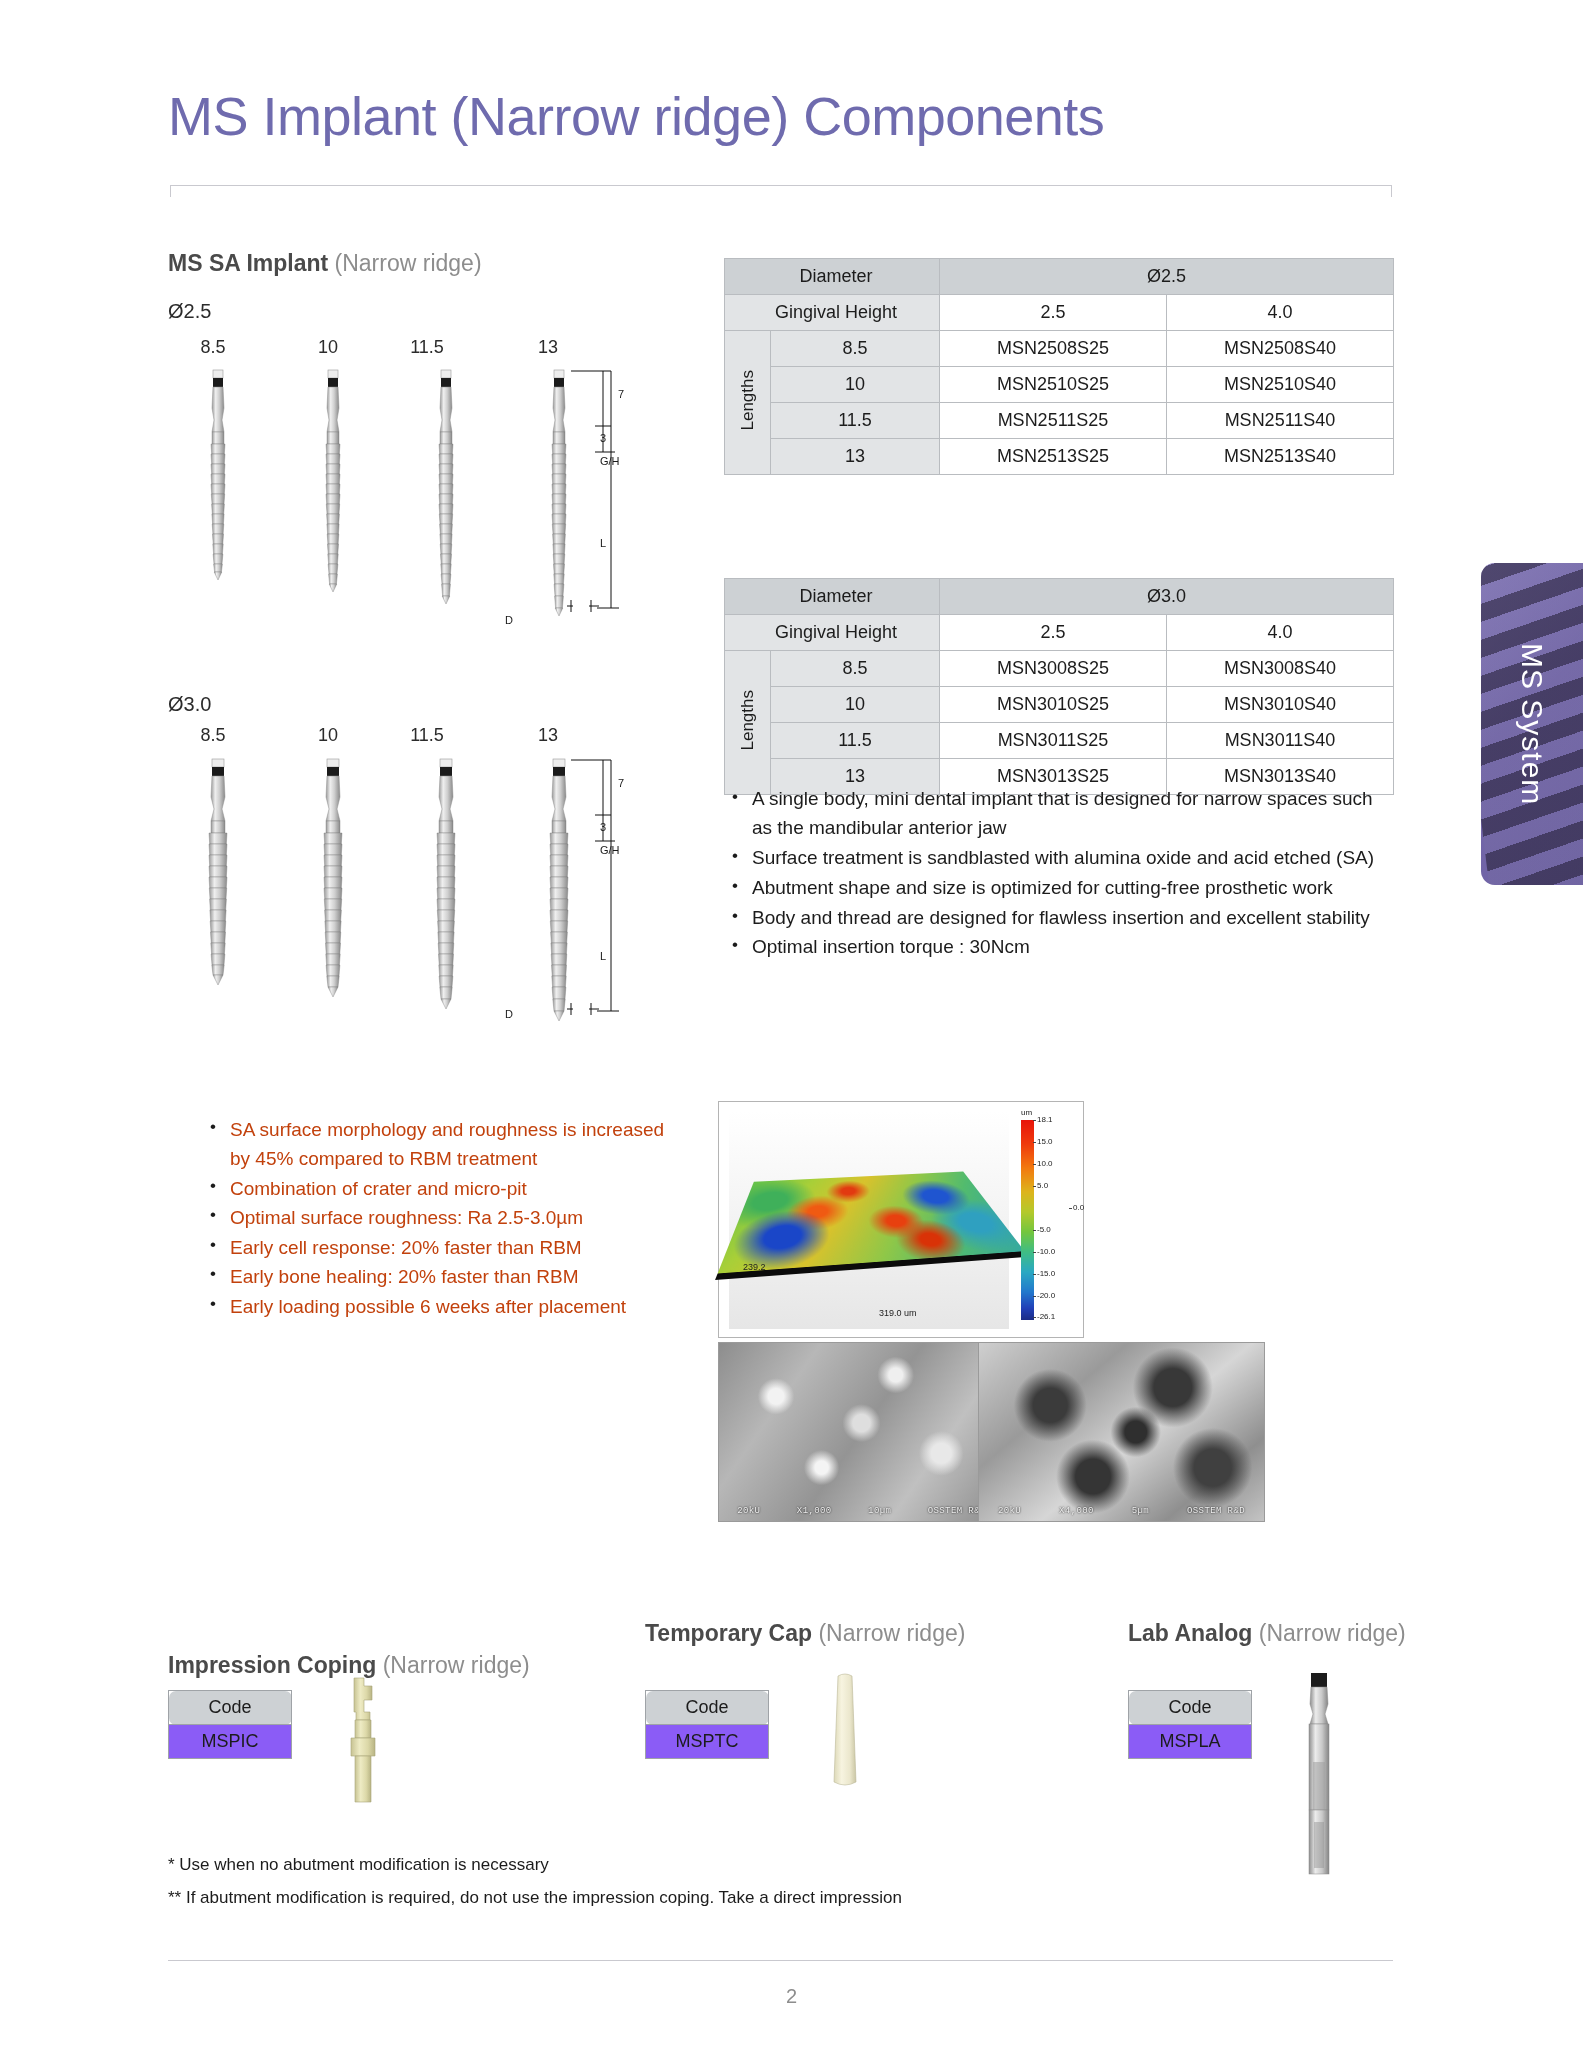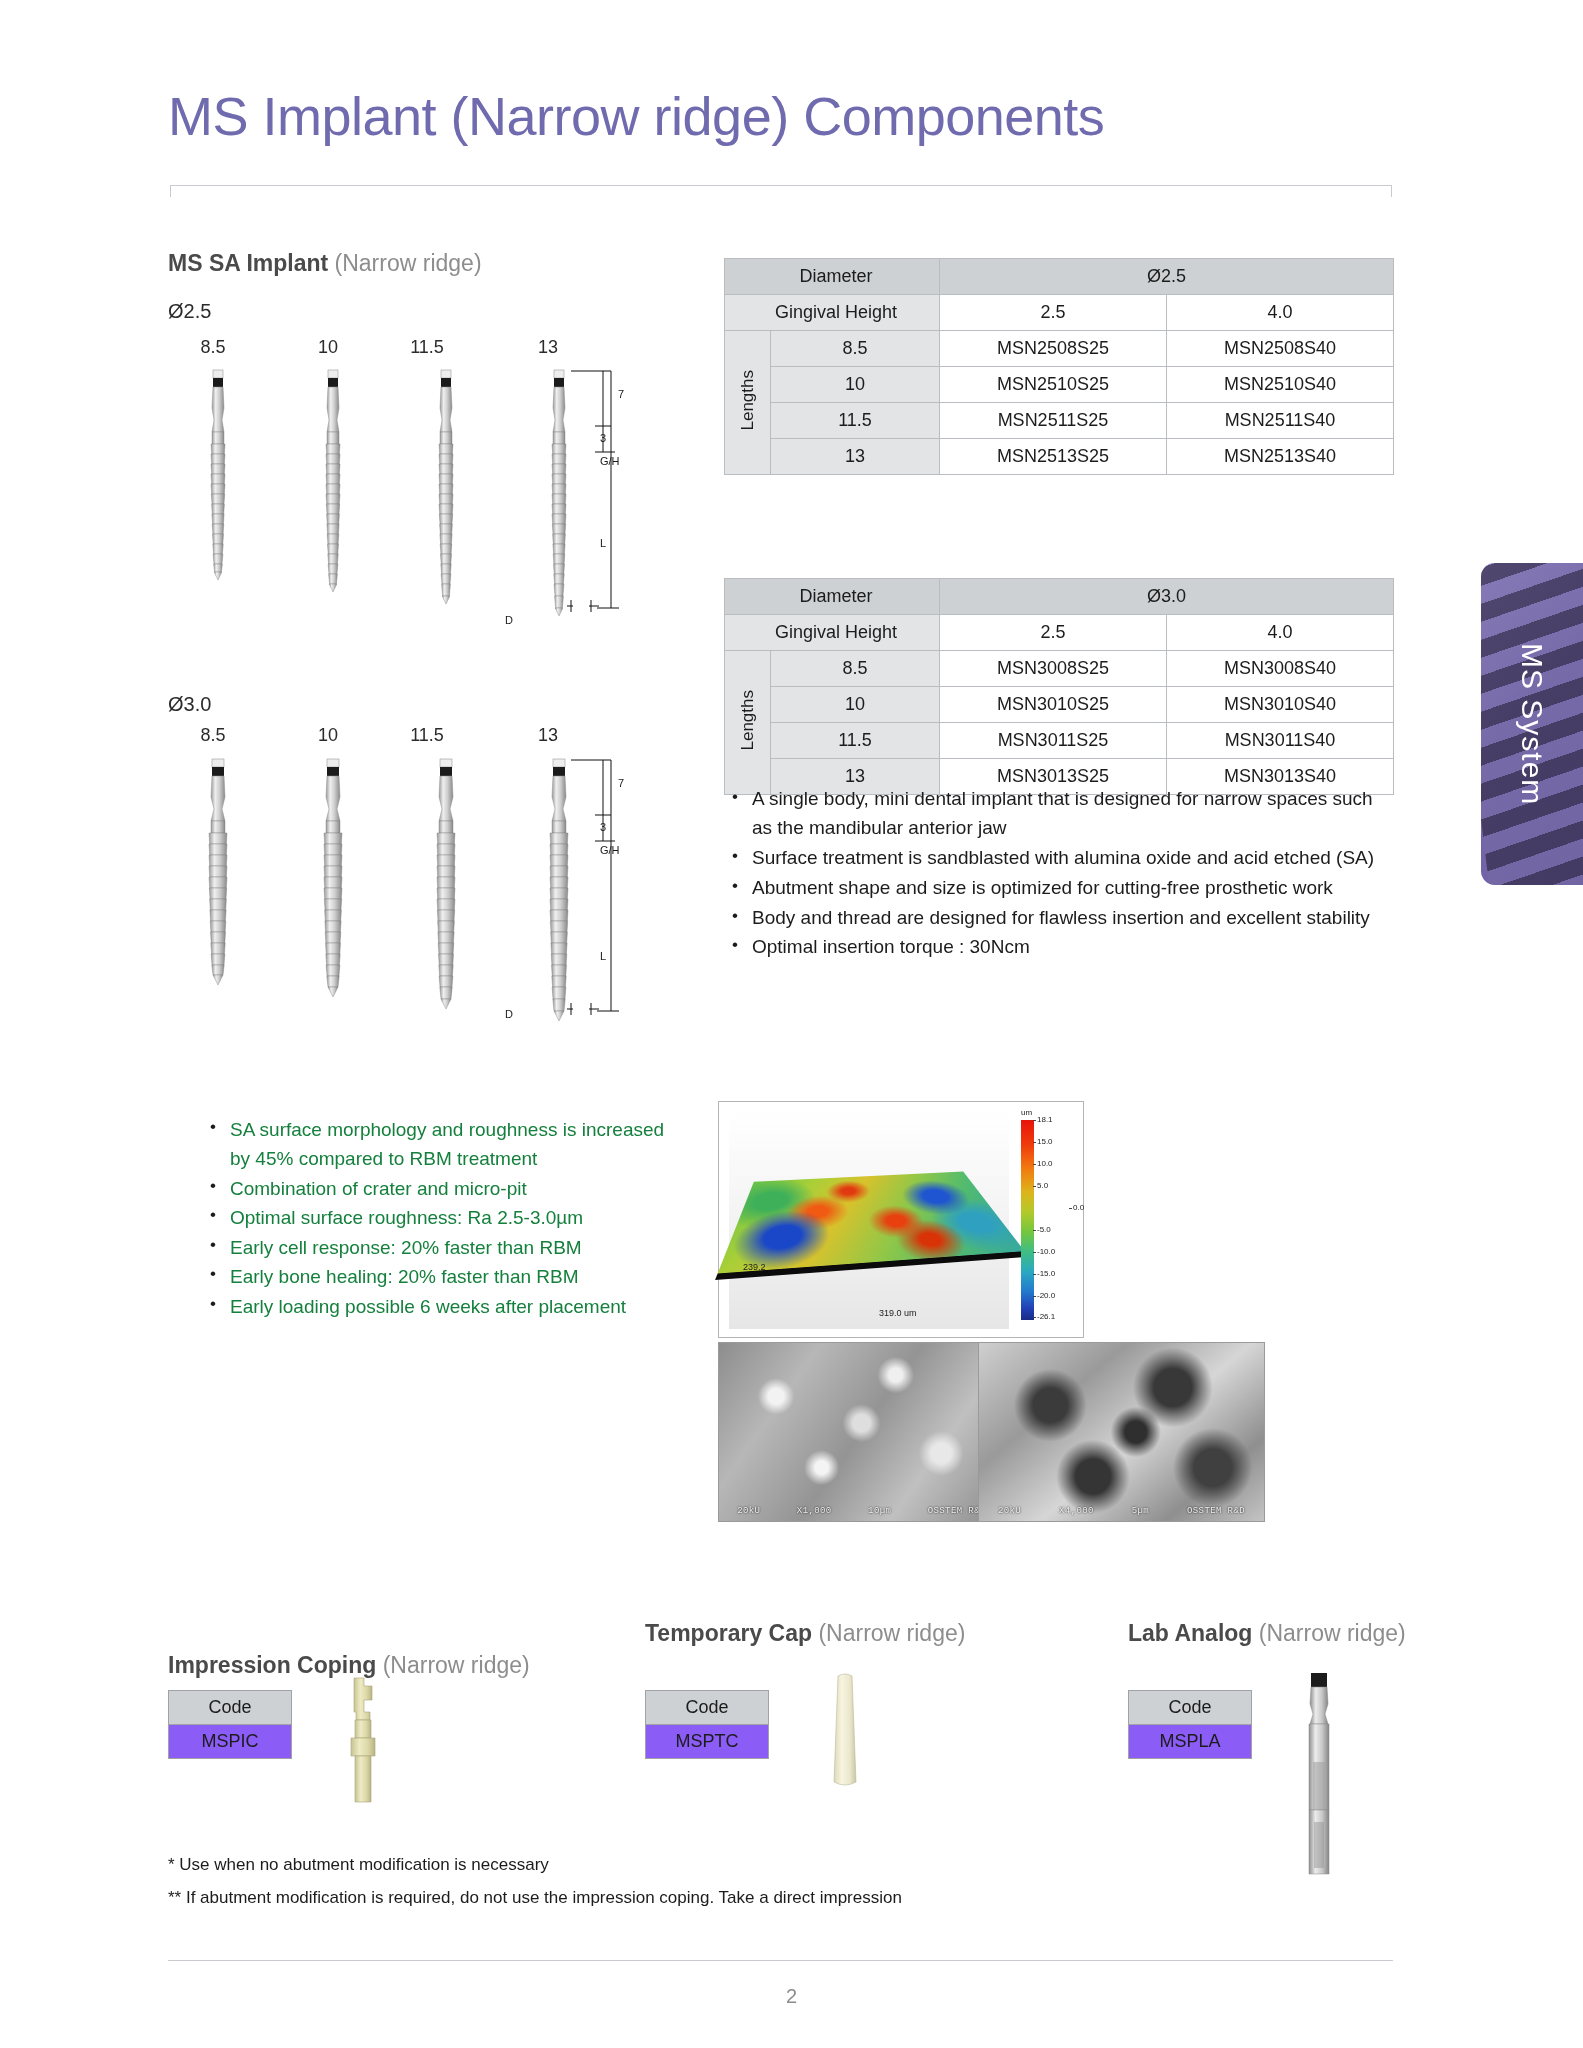--- a/index.html
+++ b/index.html
@@ -76,21 +76,21 @@
     font-size: 19px; color: #1c1c1c; line-height: 1.52;
   }
   ul.feat li { position: relative; padding-left: 22px; margin-bottom: 1px; }
   ul.feat li::before {
     content: "\2022"; position: absolute; left: 2px; top: -1px;
     font-size: 17px; color: #1c1c1c;
   }
 
   ul.surf {
     position: absolute; list-style: none;
-    font-size: 19px; color: #15803d; line-height: 1.55;
+    font-size: 19px; color: #c2410c; line-height: 1.55;
   }
   ul.surf li { position: relative; padding-left: 22px; }
   ul.surf li::before {
     content: "\2022"; position: absolute; left: 2px; top: -1px;
     font-size: 17px; color: #1c1c1c;
   }
 
   
   .ms-tab {
     position: absolute; right: 0; top: 563px;
@@ -196,21 +196,21 @@
     display: flex; justify-content: space-around;
     text-shadow: 0 0 2px #000;
   }
 
   
   .code-tbl {
     position: absolute; border-collapse: collapse;
     font-size: 18px; color: #1c1c1c; width: 124px;
   }
   .code-tbl td { border: 1px solid #9fa3a7; text-align: center; padding: 6px 4px; }
-  .code-tbl td.ch { background: #cdd1d4; }
+  .code-tbl td.ch { background: #cdd1d4; border-radius: 7px; }
   .code-tbl td.cv { background: #8b5cf6; }
 
   .part { position: absolute; }
 
   .footnote {
     position: absolute; font-size: 17px; color: #1c1c1c; white-space: nowrap;
   }
 
   .foot-rule {
     position: absolute; left: 168px; top: 1960px;

